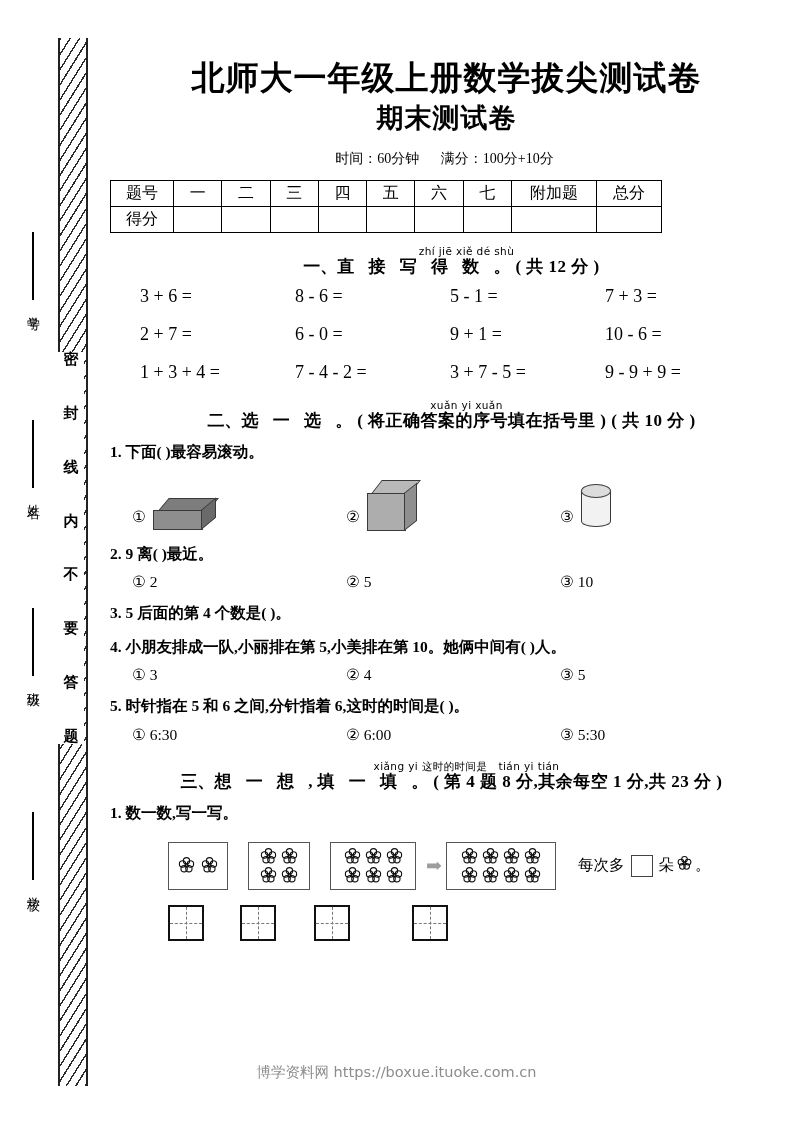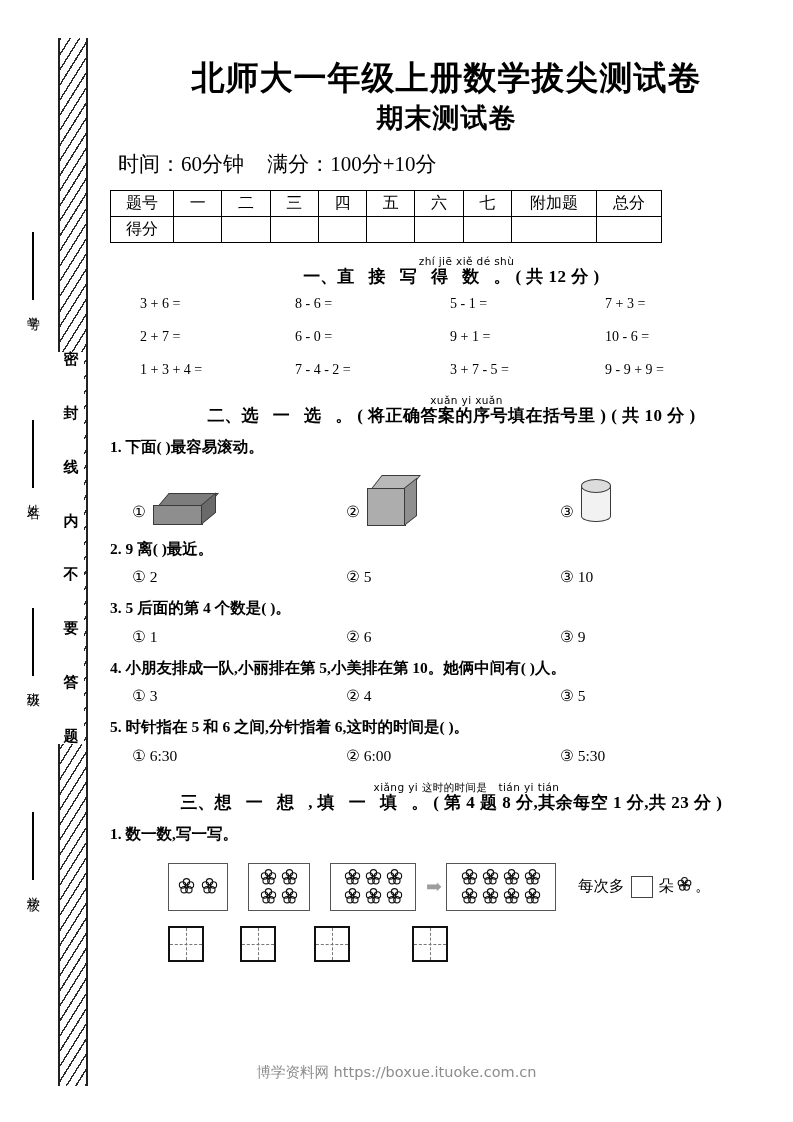--- a/index.html
+++ b/index.html
@@ -111,22 +111,22 @@
   .title-sub {
     text-align: center;
     font-size: 27px;
     font-weight: bold;
     letter-spacing: 1px;
     font-family: "Liberation Serif", "DejaVu Serif", serif;
     margin-top: 2px;
   }
 
   .meta-line {
-    text-align: left;
-    font-size: 21px;
+    text-align: center;
+    font-size: 14px;
     margin: 14px 22px 5px 0;
     white-space: nowrap;
   }
   .meta-line span { margin-left: 18px; }
 
   table.score-table {
     border-collapse: collapse;
     margin: 12px 0 0 10px;
     width: 552px;
     table-layout: fixed;
@@ -175,21 +175,21 @@
   .calc-grid {
     margin: 9px 0 0 30px;
     width: 620px;
   }
   .calc-row {
     display: flex;
     margin-bottom: 17px;
   }
   .calc-cell {
     width: 155px;
-    font-size: 14px;
+    font-size: 18px;
     white-space: nowrap;
   }
 
   
   .q {
     font-size: 15.5px;
     margin-top: 11px;
     line-height: 1.45;
     white-space: nowrap;
     font-weight: bold;
@@ -516,25 +516,20 @@
       </div>
 
       <div class="q">2. 9 离(      )最近。</div>
       <div class="opts">
         <div class="opt">① 2</div>
         <div class="opt">② 5</div>
         <div class="opt">③ 10</div>
       </div>
 
       <div class="q">3. 5 后面的第 4 个数是(      )。</div>
-      <div class="opts">
-        <div class="opt">① 1</div>
-        <div class="opt">② 6</div>
-        <div class="opt">③ 9</div>
-      </div>
 
       <div class="q">4. 小朋友排成一队,小丽排在第 5,小美排在第 10。她俩中间有(      )人。</div>
       <div class="opts">
         <div class="opt">① 3</div>
         <div class="opt">② 4</div>
         <div class="opt">③ 5</div>
       </div>
 
       <div class="q">5. 时针指在 5 和 6 之间,分针指着 6,这时的时间是(      )。</div>
       <div class="opts">

